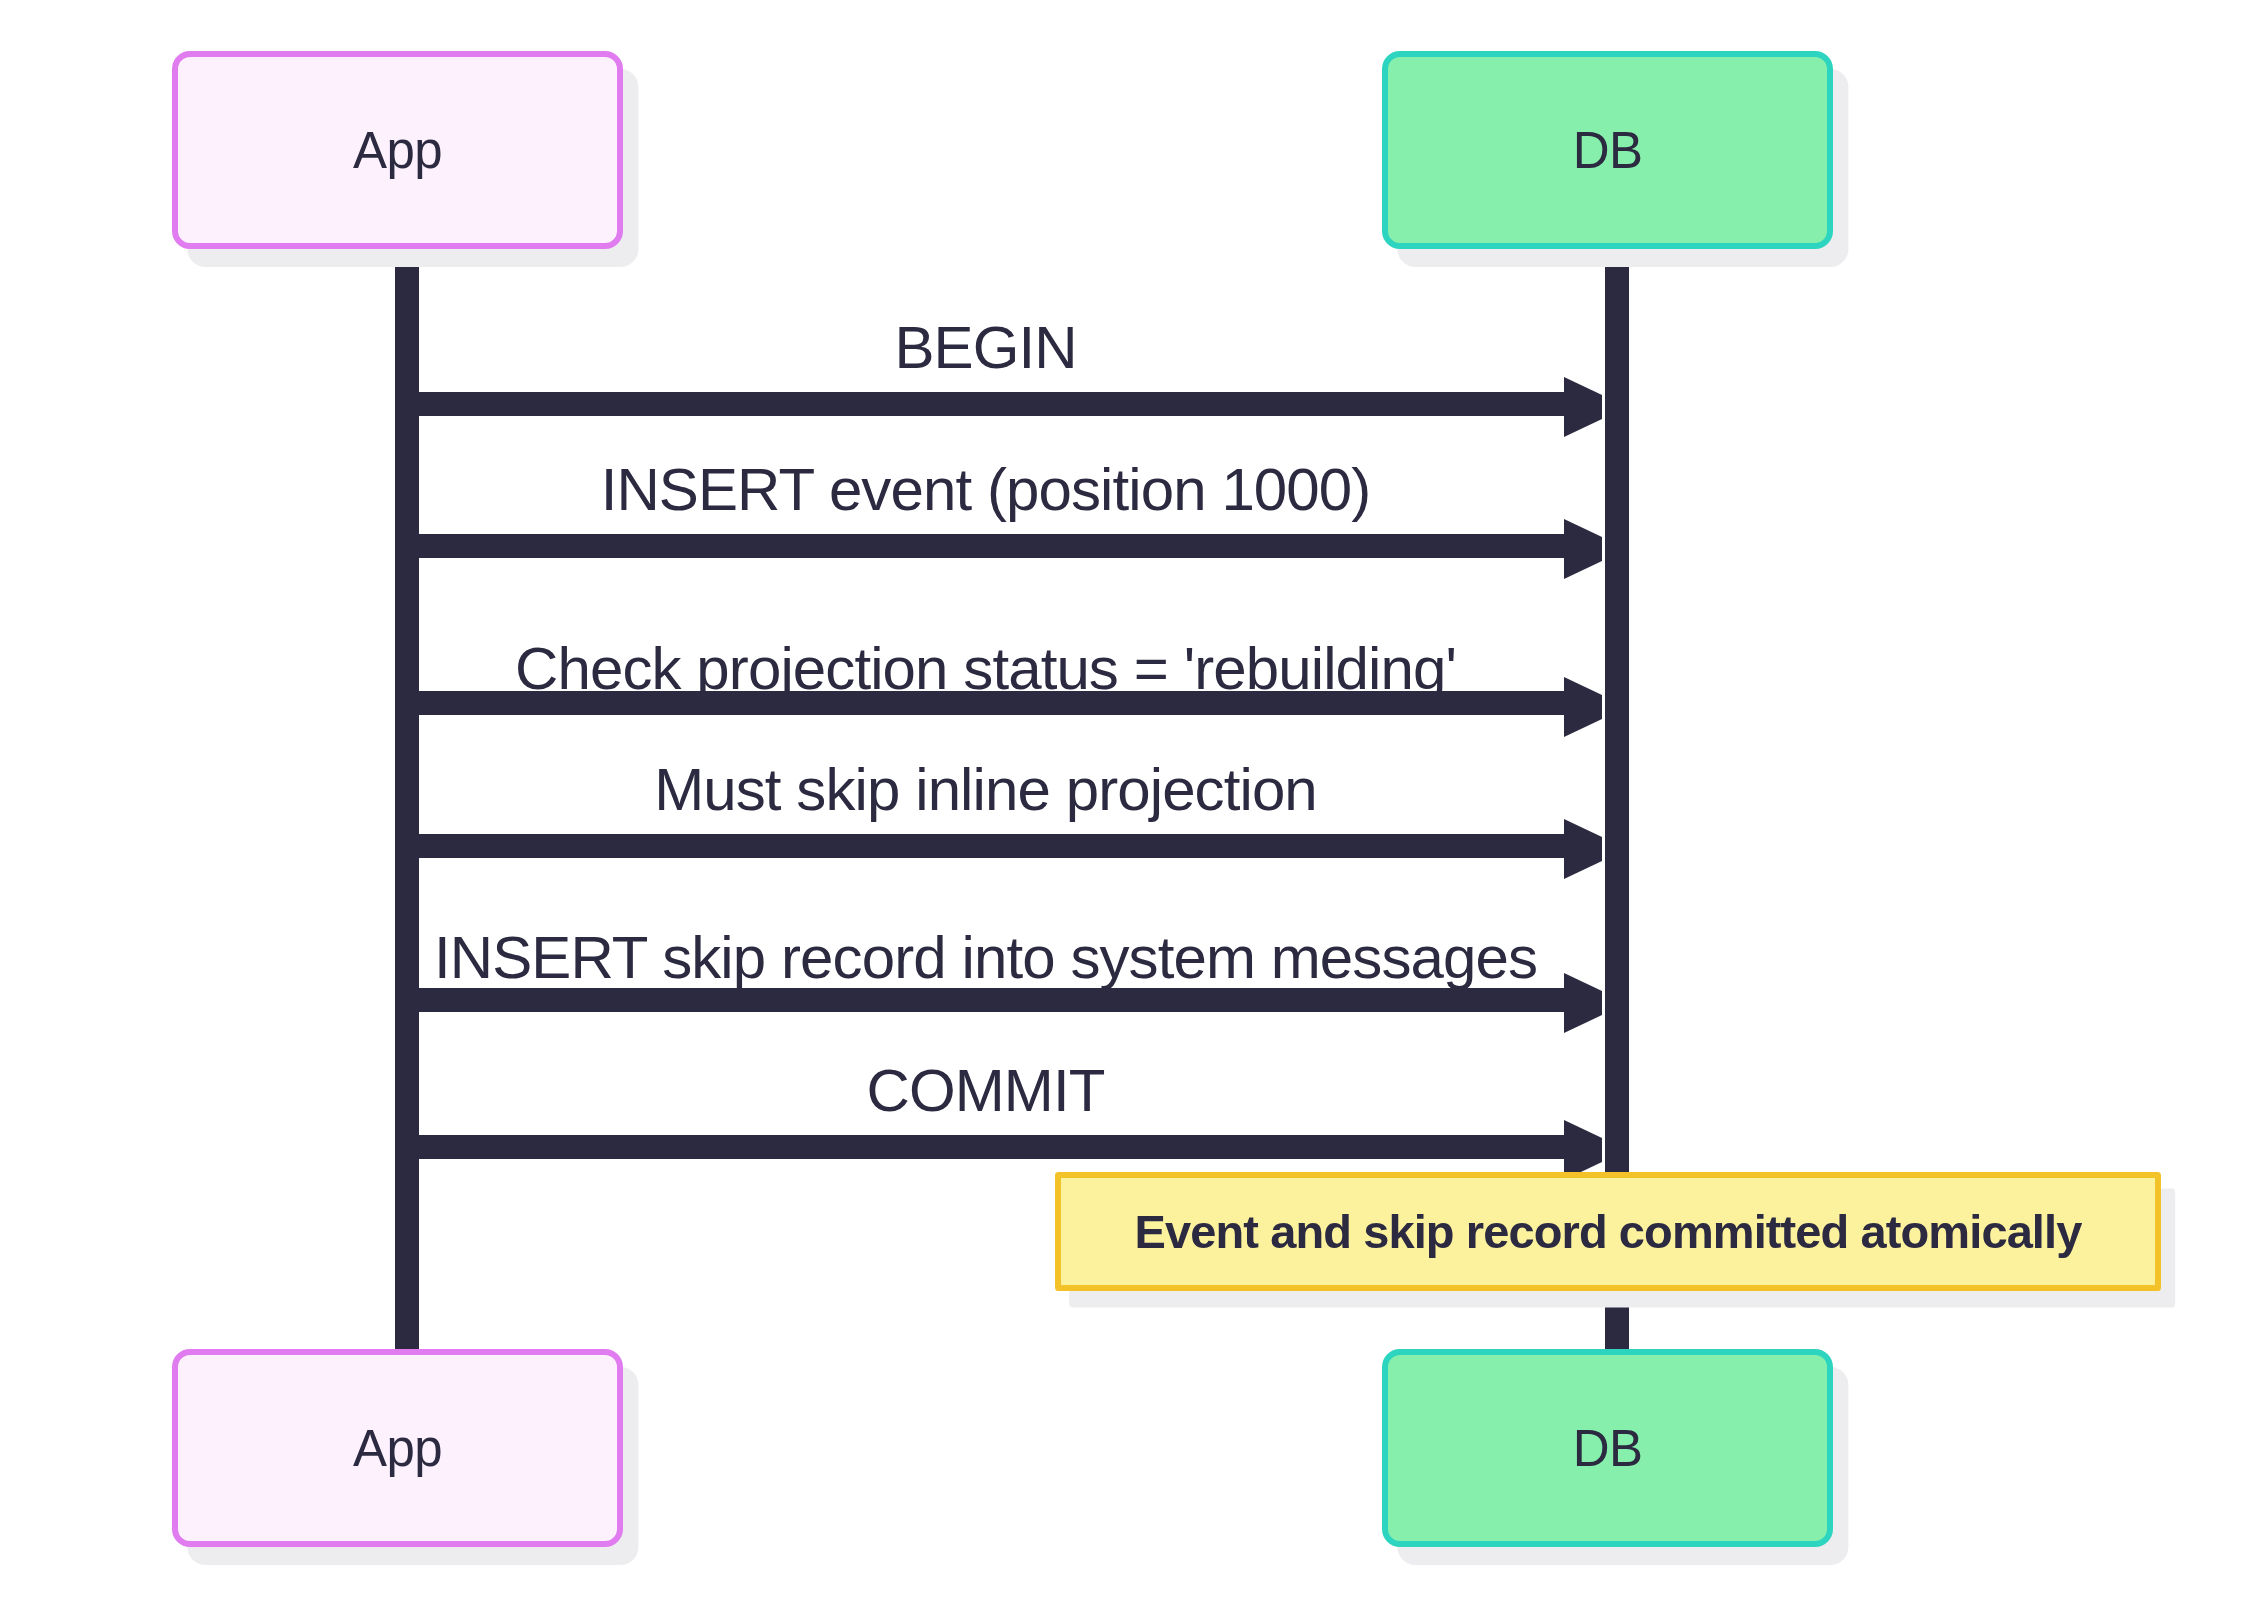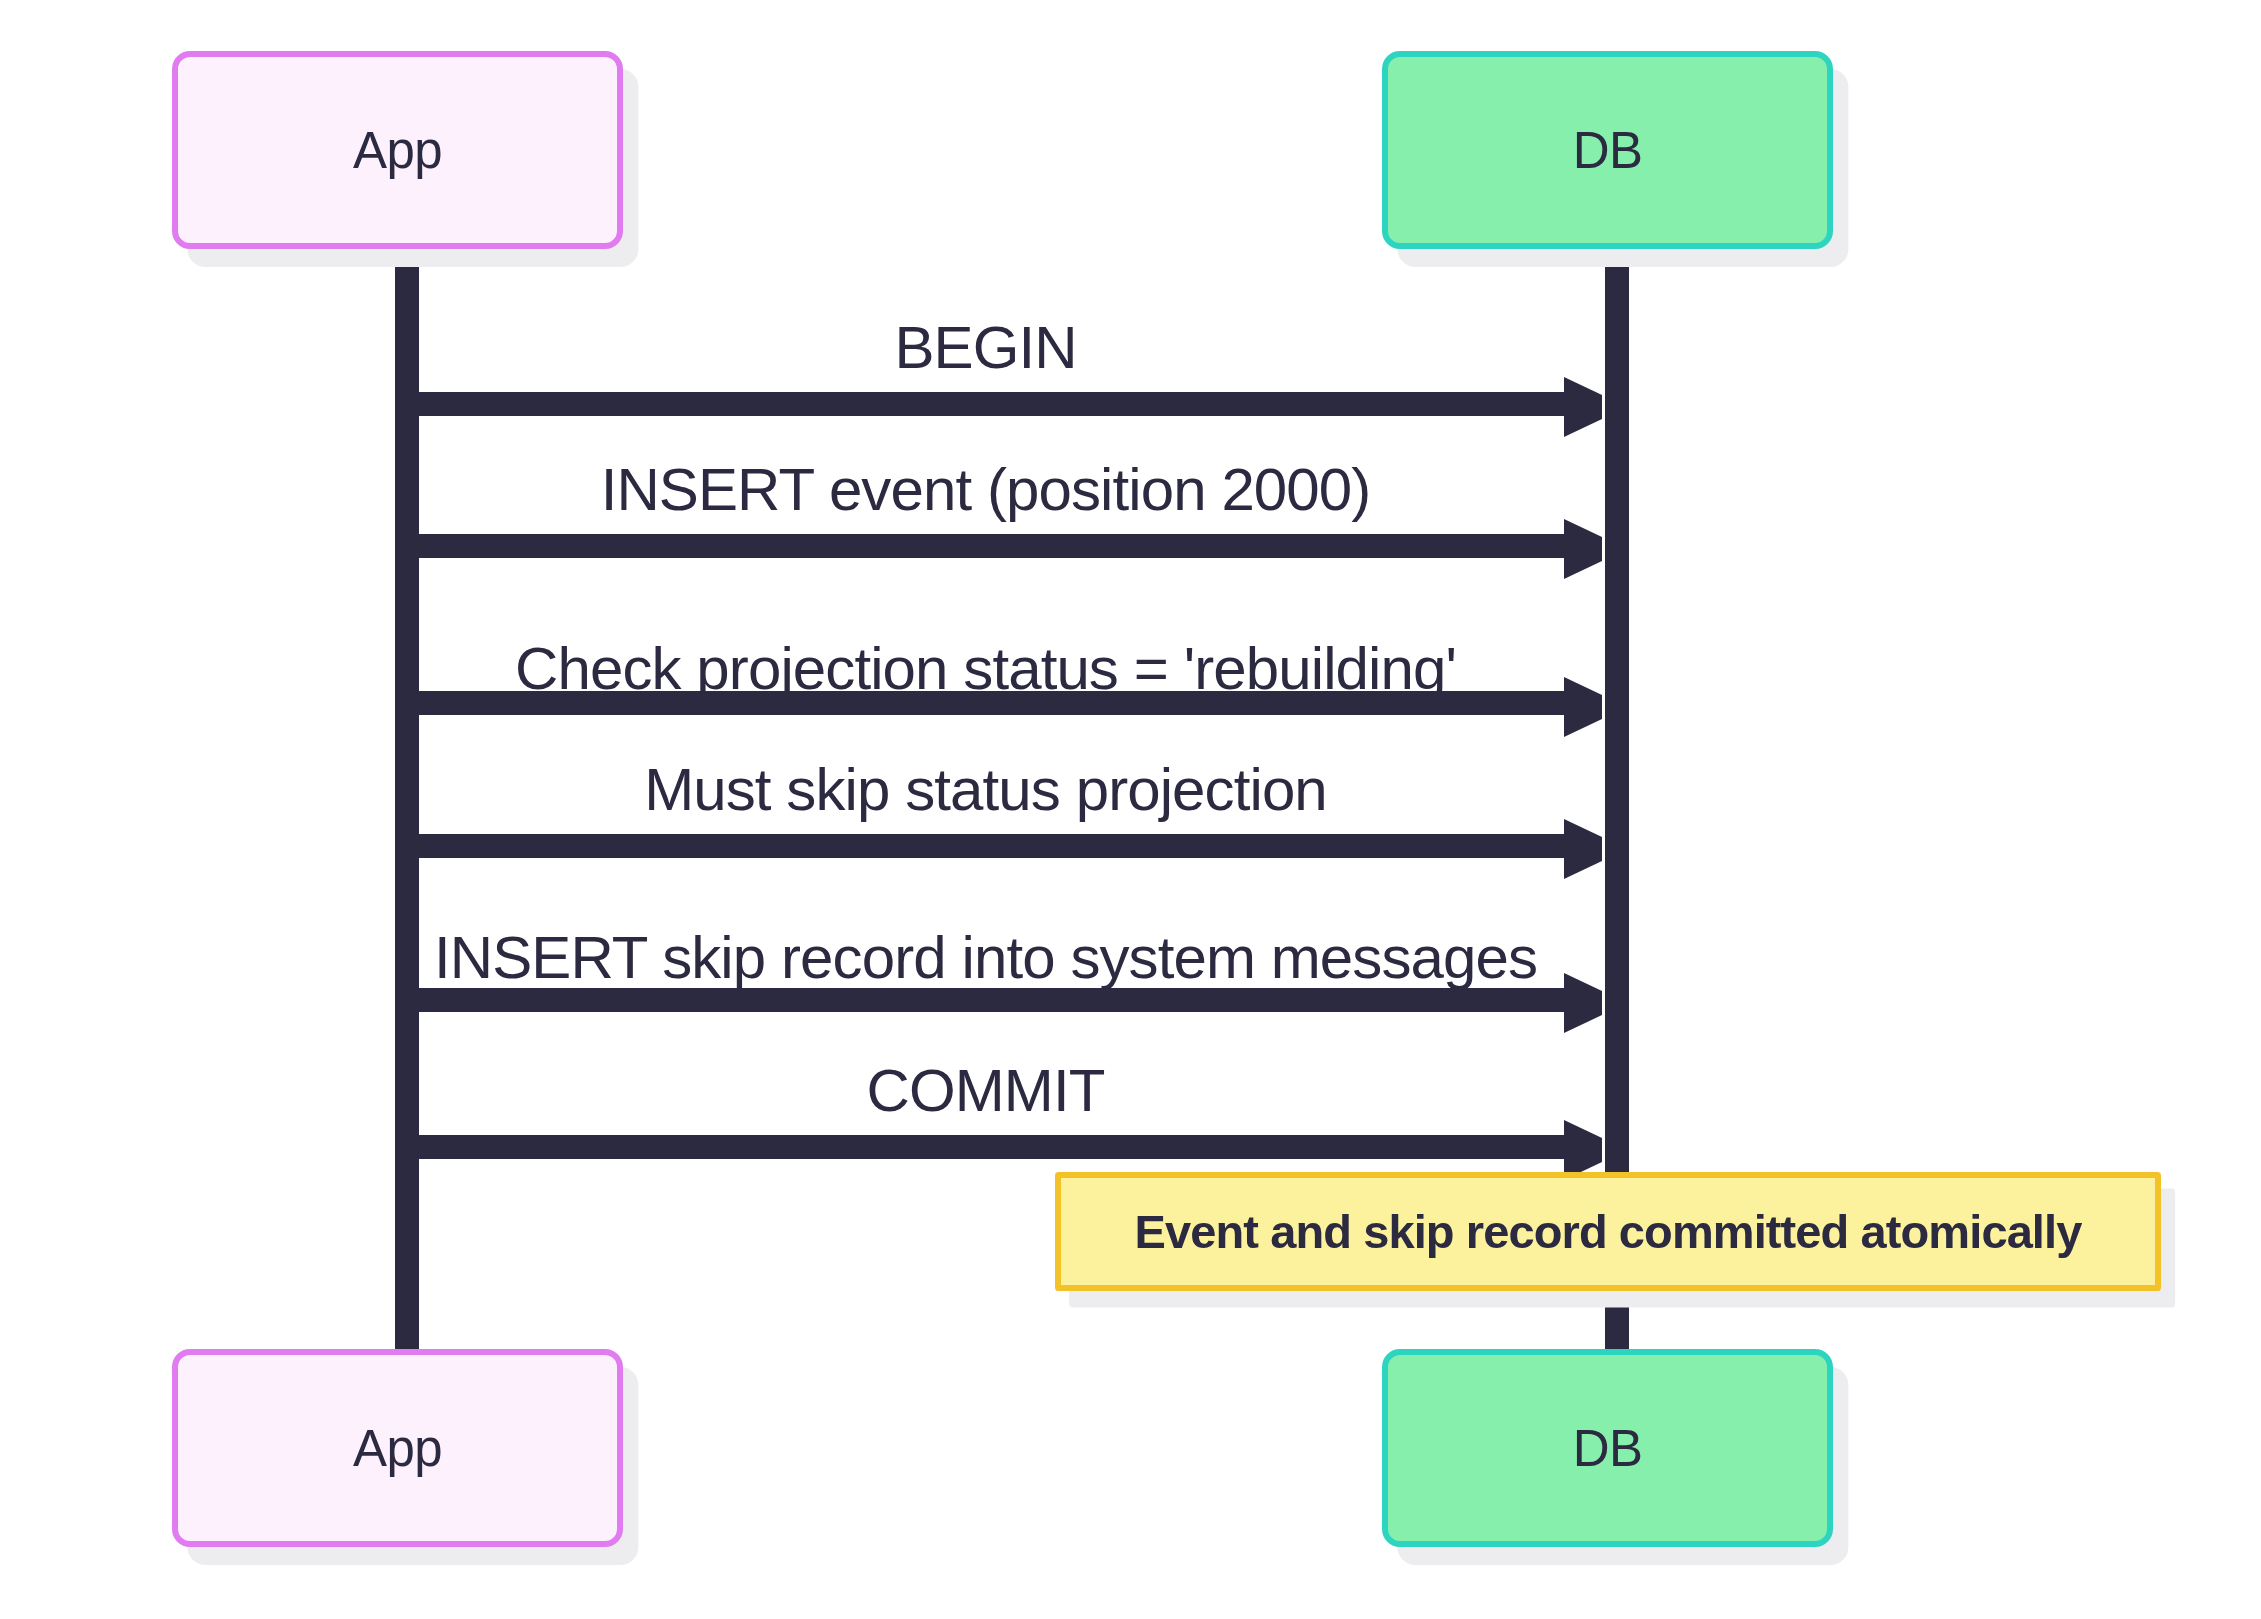--- a/index.html
+++ b/index.html
@@ -127,31 +127,31 @@
   <div class="actor db pos-db-top">
     <span>DB</span>
   </div>
 
   <div class="message m1">
     <div class="msg-label">BEGIN</div>
     <div class="msg-line"></div>
     <div class="msg-head"></div>
   </div>
   <div class="message m2">
-    <div class="msg-label">INSERT event (position 2000)</div>
+    <div class="msg-label">INSERT event (position 1000)</div>
     <div class="msg-line"></div>
     <div class="msg-head"></div>
   </div>
   <div class="message m3">
     <div class="msg-label">Check projection status = 'rebuilding'</div>
     <div class="msg-line"></div>
     <div class="msg-head"></div>
   </div>
   <div class="message m4">
-    <div class="msg-label">Must skip status projection</div>
+    <div class="msg-label">Must skip inline projection</div>
     <div class="msg-line"></div>
     <div class="msg-head"></div>
   </div>
   <div class="message m5">
     <div class="msg-label">INSERT skip record into system messages</div>
     <div class="msg-line"></div>
     <div class="msg-head"></div>
   </div>
   <div class="message m6">
     <div class="msg-label">COMMIT</div>

